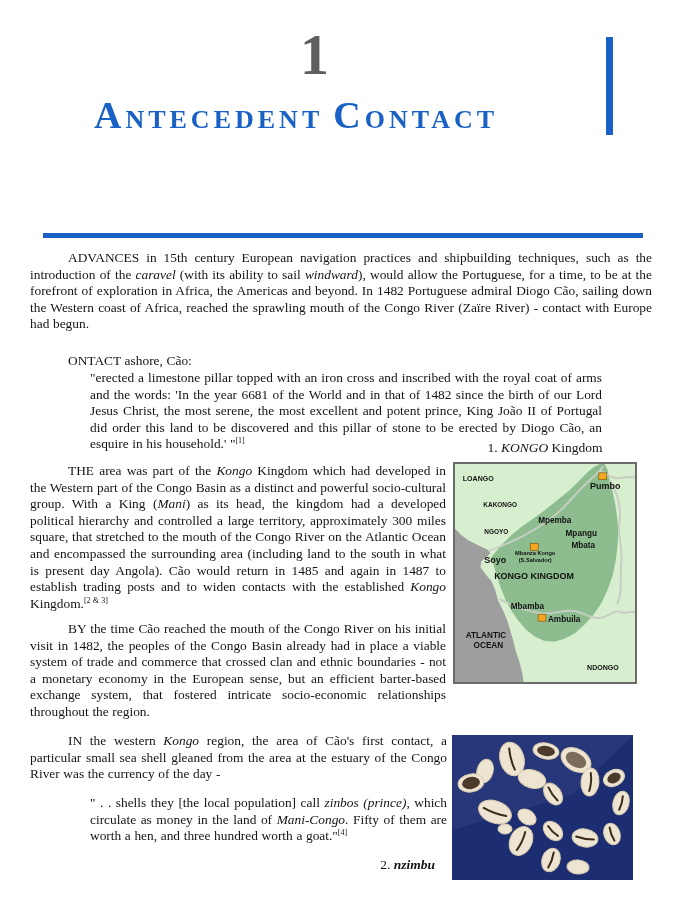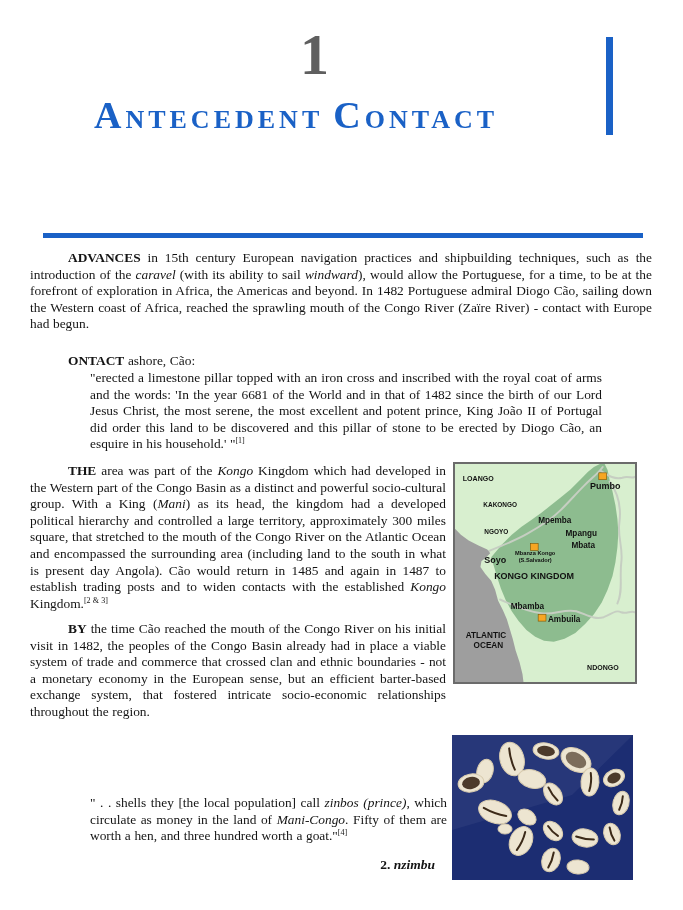--- a/index.html
+++ b/index.html
@@ -25,21 +25,21 @@
   .title-hrule{
     position:absolute;left:43px;top:233px;width:600px;height:5px;
     background:var(--accent-blue,#1a61c6);
   }
   
   .para{
     position:absolute;font-size:13.4px;line-height:16.6px;text-align:justify;
     word-spacing:0.02em;
   }
   .para sup{font-size:8px;line-height:0;vertical-align:super;}
-  .seg-b{font-weight:bold;}
+  .seg-b{font-weight:normal;}
   .seg-i{font-style:italic;}
   .seg-bi{font-weight:bold;font-style:italic;margin-top:44px;}
   .fig-caption{position:absolute;font-size:13.5px;line-height:15px;}
   
   .map-figure{
     position:absolute;left:453px;top:462px;width:180px;height:218px;
     border:2px solid var(--map-frame,#6b6b6b);box-sizing:content-box;
   }
   .map-figure svg{display:block;}
   .map-land{fill:var(--map-land,#d8efcf);}
@@ -69,25 +69,27 @@
   <div class="page-title"><span class="seg-big">A</span>NTECEDENT <span class="seg-big">C</span>ONTACT</div>
   <div class="title-vbar"></div>
   <div class="title-hrule"></div>
 
   <div class="para" style="left:30px;top:250px;width:622px;text-indent:38px;"><span class="seg-b">ADVANCES</span> in 15th century European navigation practices and shipbuilding techniques, such as the introduction of the <span class="seg-i">caravel</span> (with its ability to sail <span class="seg-i">windward</span>), would allow the Portuguese, for a time, to be at the forefront of exploration in Africa, the Americas and beyond. In 1482 Portuguese admiral Diogo Cão, sailing down the Western coast of Africa, reached the sprawling mouth of the Congo River (Zaïre River) - contact with Europe had begun.</div>
 
   <div class="para" style="left:68px;top:353px;width:540px;text-align:left;"><span class="seg-b">ONTACT</span> ashore, Cão:</div>
 
   <div class="para" style="left:90px;top:370px;width:512px;">"erected a limestone pillar topped with an iron cross and inscribed with the royal coat of arms and the words: 'In the year 6681 of the World and in that of 1482 since the birth of our Lord Jesus Christ, the most serene, the most excellent and potent prince, King João II of Portugal did order this land to be discovered and this pillar of stone to be erected by Diogo Cão, an esquire in his household.' "<sup>[1]</sup></div>
 
+  <div class="fig-caption" style="left:453px;top:440px;width:184px;text-align:center;"><span class="seg-b">1.</span> <span class="seg-i">KONGO</span> Kingdom</div>
 
   <div class="para" style="left:30px;top:463px;width:416px;text-indent:38px;"><span class="seg-b">THE</span> area was part of the <span class="seg-i">Kongo</span> Kingdom which had developed in the Western part of the Congo Basin as a distinct and powerful socio-cultural group. With a King (<span class="seg-i">Mani</span>) as its head, the kingdom had a developed political hierarchy and controlled a large territory, approximately 300 miles square, that stretched to the mouth of the Congo River on the Atlantic Ocean and encompassed the surrounding area (including land to the south in what is present day Angola). Cão would return in 1485 and again in 1487 to establish trading posts and to widen contacts with the established <span class="seg-i">Kongo</span> Kingdom.<sup>[2 &amp; 3]</sup></div>
 
   <div class="para" style="left:30px;top:621px;width:416px;text-indent:38px;"><span class="seg-b">BY</span> the time Cão reached the mouth of the Congo River on his initial visit in 1482, the peoples of the Congo Basin already had in place a viable system of trade and commerce that crossed clan and ethnic boundaries - not a monetary economy in the European sense, but an efficient barter-based exchange system, that fostered intricate socio-economic relationships throughout the region.</div>
 
+  <div class="para" style="left:30px;top:733px;width:417px;text-indent:38px;"><span class="seg-b">IN</span> the western <span class="seg-i">Kongo</span> region, the area of Cão's first contact, a particular small sea shell gleaned from the area at the estuary of the Congo River was the currency of the day -</div>
 
   <div class="para" style="left:90px;top:795px;width:357px;">" . . shells they [the local population] call <span class="seg-i">zinbos (prince)</span>, which circulate as money in the land of <span class="seg-i">Mani-Congo</span>. Fifty of them are worth a hen, and three hundred worth a goat."<sup>[4]</sup></div>
 
   <div class="fig-caption" style="left:30px;top:857px;width:405px;text-align:right;"><span class="seg-b">2.</span> <span class="seg-bi">nzimbu</span></div>
 
   <div class="map-figure">
     <svg width="180" height="218" viewBox="0 0 184 222" preserveAspectRatio="none">
       <rect class="map-land" x="0" y="0" width="184" height="222"></rect>
 
       <polygon class="map-kingdom" points="37,95 48,82 58,72 68,64 78,57 88,50 98,42 108,34 118,26 128,16 136,8 142,3 148,0 153,0

